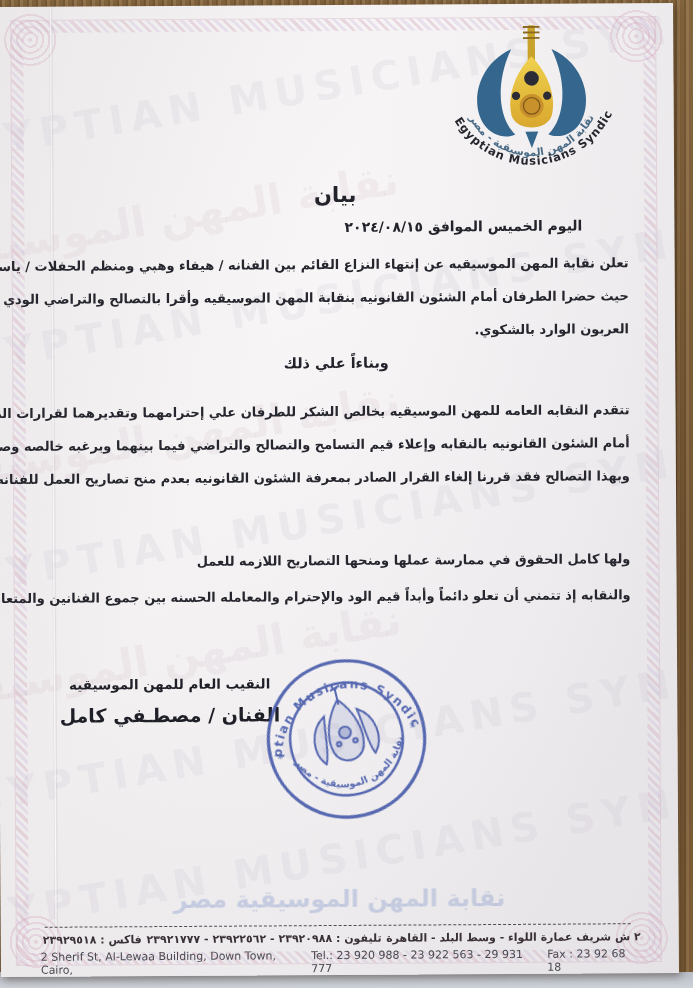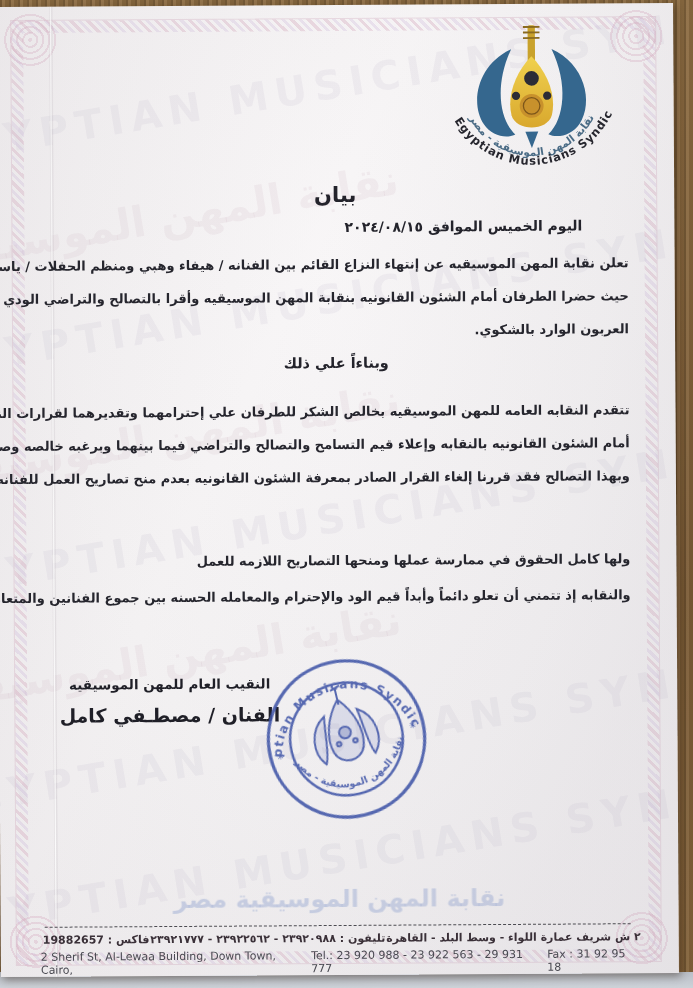--- a/index.html
+++ b/index.html
@@ -180,23 +180,23 @@
           <circle cx="110" cy="104" r="2.6"></circle>
       </g>
     </svg>
   </div>
 
   <div class="footer">
     <div class="footer-rule"></div>
     <div class="footer-ar">
       <span>٢ ش شريف عمارة اللواء - وسط البلد - القاهرة</span>
       <span>تليفون : ٢٣٩٢٠٩٨٨ - ٢٣٩٢٢٥٦٢ - ٢٣٩٢١٧٧٧</span>
-      <span>فاكس : 19882657</span>
+      <span>فاكس : ٢٣٩٢٩٥١٨</span>
     </div>
     <div class="footer-en">
       <span>2 Sherif St, Al-Lewaa Building, Down Town, Cairo,</span>
       <span>Tel.: 23 920 988 - 23 922 563 - 29 931 777</span>
-      <span>Fax : 31 92 95 18</span>
+      <span>Fax : 23 92 68 18</span>
     </div>
 
   </div>
 
 </div>
 
 </body></html>

